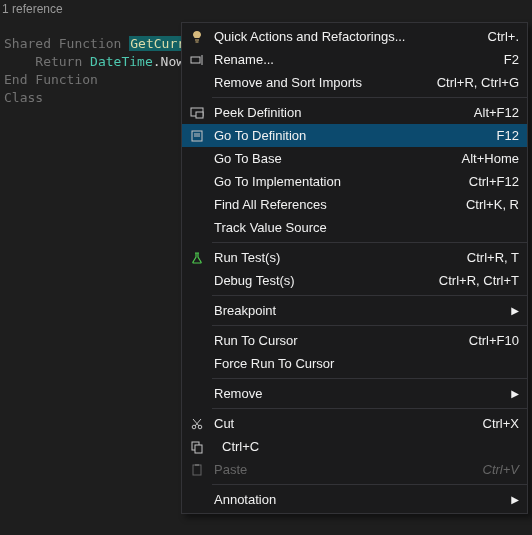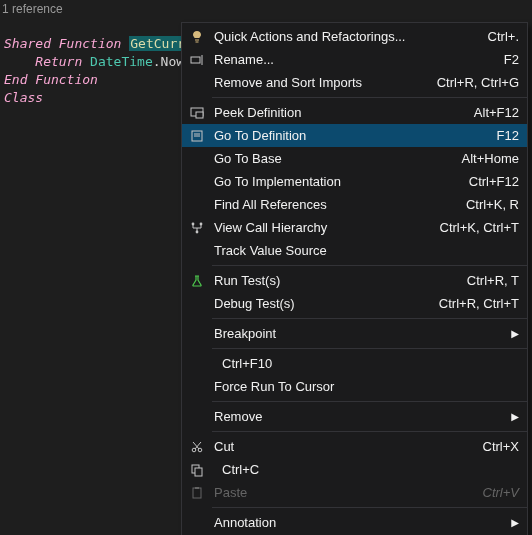--- a/index.html
+++ b/index.html
@@ -18,21 +18,21 @@
     font-size: 12px;
     padding: 2px 2px 1px 2px;
   }
   .code-area {
     font-family: Consolas, monospace;
     font-size: 13px;
     line-height: 18px;
     padding: 0 4px;
     white-space: pre;
   }
-  .kw { color: #f9a8d4; font-style: italic; }
+  .kw { color: #737373; }
   .fn-hl { background: #136164; color: #dcdcaa; padding: 0 1px; }
   .type { color: #4ec9b0; }
   .prop { color: #d4d4d4; }
   .context-menu {
     position: absolute;
     top: 22px;
     left: 181px;
     width: 347px;
     background: #1b1b1c;
     border: 1px solid #333337;
@@ -163,32 +163,20 @@
     <span class="mi-label">Go To Implementation</span>
     <span class="mi-shortcut">Ctrl+F12</span>
   </div>
 
   <div class="menu-item">
     <span class="mi-icon"></span>
     <span class="mi-label">Find All References</span>
     <span class="mi-shortcut">Ctrl+K, R</span>
   </div>
 
-  <div class="menu-item">
-    <span class="mi-icon">
-      <svg width="14" height="14" viewBox="0 0 14 14">
-          <circle cx="3" cy="3" r="1.4" fill="#c5c5c5"></circle>
-          <circle cx="11" cy="3" r="1.4" fill="#c5c5c5"></circle>
-          <circle cx="7" cy="11" r="1.4" fill="#c5c5c5"></circle>
-          <path d="M3 4v3h8V4M7 7v3" stroke="#c5c5c5" fill="none"></path>
-        </svg>
-    </span>
-    <span class="mi-label">View Call Hierarchy</span>
-    <span class="mi-shortcut">Ctrl+K, Ctrl+T</span>
-  </div>
 
   <div class="menu-item">
     <span class="mi-icon"></span>
     <span class="mi-label">Track Value Source</span>
     <span class="mi-shortcut"></span>
   </div>
 
   <div class="menu-sep"></div>
 
   <div class="menu-item">
@@ -212,20 +200,21 @@
   <div class="menu-item">
     <span class="mi-icon"></span>
     <span class="mi-label">Breakpoint</span>
     <span class="mi-arrow">▶</span>
   </div>
 
   <div class="menu-sep"></div>
 
   <div class="menu-item">
     <span class="mi-icon"></span>
+    <span class="mi-label">Run To Cursor</span>
     <span class="mi-shortcut">Ctrl+F10</span>
   </div>
 
   <div class="menu-item">
     <span class="mi-icon"></span>
     <span class="mi-label">Force Run To Cursor</span>
     <span class="mi-shortcut"></span>
   </div>
 
   <div class="menu-sep"></div>

